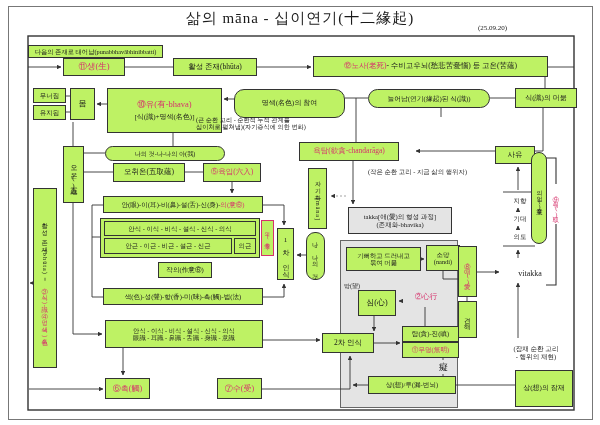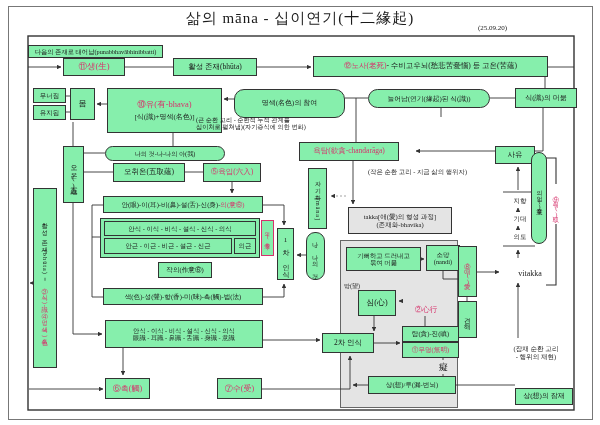--- a/index.html
+++ b/index.html
@@ -3,21 +3,21 @@
 <meta charset="utf-8">
 <style>
   html,body{margin:0;padding:0;background:#fff;}
   #canvas{position:relative;width:600px;height:425px;background:#fff;overflow:hidden;
           font-family:"Liberation Serif","DejaVu Serif",serif;color:#1a1a1a;}
   #outer-border{position:absolute;left:8px;top:6px;width:583px;height:412px;border:1px solid #777;z-index:0;}
   #page-title{position:absolute;left:0;top:9px;width:600px;text-align:center;font-size:15px;letter-spacing:1px;z-index:3;}
   #date{position:absolute;left:478px;top:24px;width:60px;font-size:7px;z-index:3;}
   svg.lines{position:absolute;left:0;top:0;z-index:2;}
   .panel{position:absolute;background:#e4e4e4;border:1px solid #666;box-sizing:border-box;z-index:1;}
-  .bx{position:absolute;border:1px solid #333;background:#86efac;box-sizing:border-box;
+  .bx{position:absolute;border:1px solid #333;background:#bef264;box-sizing:border-box;
       display:flex;align-items:center;justify-content:center;text-align:center;
       line-height:1.15;z-index:3;}
   .nb{border:none;background:transparent;}
   .gr{background:#e4e4e4;}
   .round{border-radius:10px;}
   .pink{color:#d6336c;}
   .vert{writing-mode:vertical-rl;text-orientation:mixed;letter-spacing:1px;}
   .vup{writing-mode:vertical-rl;text-orientation:upright;letter-spacing:0px;}
   .col{flex-direction:column;}
   .left-align{justify-content:flex-start;text-align:left;}
@@ -160,40 +160,40 @@
   <div class="bx col" style="left:346px;top:247px;width:75px;height:24px;font-size:6.4px;">
     <div>기뻐하고 드러내고</div>
     <div>묶여 머묾</div>
   </div>
   <div class="bx col" style="left:426px;top:245px;width:34px;height:26px;font-size:6.4px;">
     <div>소망</div>
     <div>(nandi)</div>
   </div>
   <div class="bx nb" style="left:341px;top:282px;width:22px;height:9px;font-size:6px;background:#e4e4e4;">망(望)</div>
   <div class="bx" style="left:358px;top:290px;width:38px;height:26px;font-size:8px;">심(心)</div>
-  <div class="bx nb pink" style="left:403px;top:305px;width:46px;height:11px;font-size:7.5px;background:#e4e4e4;">②心行</div>
+  <div class="bx nb pink" style="left:403px;top:292px;width:46px;height:11px;font-size:7.5px;background:#e4e4e4;">②心行</div>
   <div class="bx" style="left:402px;top:326px;width:57px;height:16px;font-size:6.6px;">탐(貪)-진(瞋)</div>
   <div class="bx pink" style="left:402px;top:342px;width:57px;height:16px;font-size:6.6px;">①무명(無明)</div>
   <div class="bx nb" style="left:436px;top:360px;width:15px;height:14px;font-size:9px;background:#e4e4e4;">癡</div>
   <div class="bx" style="left:368px;top:376px;width:88px;height:18px;font-size:6.6px;">상(想)/루(漏-번뇌)</div>
   <div class="bx" style="left:322px;top:333px;width:52px;height:20px;font-size:7.5px;">2차 인식</div>
 
   <div class="bx vup pink" style="left:458px;top:246px;width:19px;height:51px;font-size:6.5px;">⑧애(愛)</div>
   <div class="bx vup" style="left:458px;top:301px;width:19px;height:37px;font-size:6.5px;">견해</div>
   <div class="bx nb" style="left:508px;top:267px;width:44px;height:13px;font-size:8px;">vitakka</div>
   <div class="bx nb" style="left:506px;top:196px;width:28px;height:10px;font-size:6.5px;">지향</div>
   <div class="bx nb" style="left:506px;top:214px;width:28px;height:10px;font-size:6.5px;">기대</div>
   <div class="bx nb" style="left:506px;top:232px;width:28px;height:10px;font-size:6.5px;">의도</div>
   <div class="bx vup" style="left:531px;top:152px;width:16px;height:92px;font-size:6px;border-radius:8px;">의업(意業)</div>
   <div class="bx nb vup pink" style="left:549px;top:184px;width:14px;height:40px;font-size:6.5px;background:#fff;">⑨취(取)</div>
   <div class="bx nb col" style="left:494px;top:341px;width:84px;height:24px;font-size:6.6px;">
     <div>(잠재 순환 고리</div>
     <div>- 행위의 재현)</div>
   </div>
-  <div class="bx" style="left:515px;top:388px;width:58px;height:17px;font-size:7px;">상(想)의 잠재</div>
+  <div class="bx" style="left:515px;top:370px;width:58px;height:37px;font-size:7px;">상(想)의 잠재</div>
 
   <div class="bx col" style="left:105px;top:320px;width:158px;height:28px;font-size:6.3px;">
     <div>안식 - 이식 - 비식 - 설식 - 신식 - 의식</div>
     <div>眼識 - 耳識 - 鼻識 - 舌識 - 身識 - 意識</div>
   </div>
   <div class="bx pink" style="left:105px;top:378px;width:45px;height:21px;font-size:8px;">⑥촉(觸)</div>
   <div class="bx pink" style="left:217px;top:378px;width:45px;height:21px;font-size:8px;">⑦수(受)</div>
 </div>
 
 </body></html>

